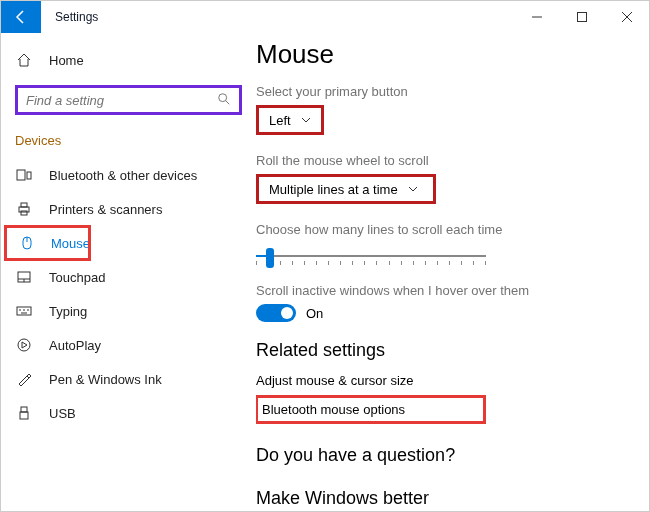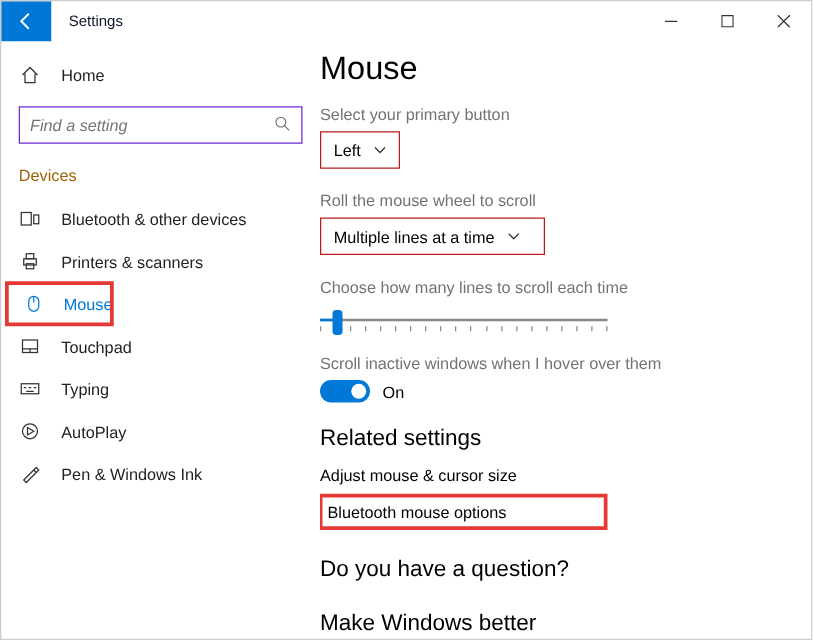--- a/index.html
+++ b/index.html
@@ -58,21 +58,21 @@
     width: 18px; height: 18px;
     margin-right: 16px;
     display: flex; align-items:center; justify-content:center;
     color: #333;
   }
   .nav-icon svg { width: 16px; height: 16px; }
   .nav-label { font-size: 13px; }
   .search-box {
     margin: 8px 14px 14px 14px;
     height: 30px;
-    border: 1px solid #6d28d9;
+    border: 3px solid #6d28d9;
     display: flex; align-items: center;
     padding: 0 8px;
   }
   .search-box input {
     border: none; outline: none; flex: 1;
     font-size: 13px; font-style: italic; color: #666;
     background: transparent;
   }
   .search-box .sicon { color: #666; }
   .section-head {
@@ -92,21 +92,21 @@
     padding: 6px 20px 0 0;
     overflow: hidden;
   }
   h1.page-title {
     font-weight: 400;
     font-size: 26px;
     margin-bottom: 14px;
   }
   .field-label { font-size: 13px; margin-bottom: 6px; color: #737373; }
   .select-box {
-    border: 1px solid #b91c1c;
+    border: 3px solid #b91c1c;
     height: 30px;
     display: inline-flex;
     align-items: center;
     padding: 0 10px;
     min-width: 58px;
     font-size: 13px;
   }
   .select-box.wide { min-width: 180px; }
   .chev { margin-left: 10px; }
   .block { margin-bottom: 18px; }
@@ -254,20 +254,29 @@
       <span class="nav-label">AutoPlay</span>
     </div>
     <div class="nav-row">
       <span class="nav-icon">
           <svg viewBox="0 0 16 16">
             <path d="M3 13 L11 5 L13 7 L5 15 Z M11 5 L13 3 L15 5 L13 7" stroke="currentColor" fill="none"></path>
           </svg>
         </span>
       <span class="nav-label">Pen &amp; Windows Ink</span>
     </div>
+    <div class="nav-row">
+      <span class="nav-icon">
+          <svg viewBox="0 0 16 16">
+            <rect x="5" y="2" width="6" height="5" stroke="currentColor" fill="none"></rect>
+            <rect x="4" y="7" width="8" height="7" stroke="currentColor" fill="none"></rect>
+          </svg>
+        </span>
+      <span class="nav-label">USB</span>
+    </div>
   </div>
 
   <div class="main">
     <h1 class="page-title">Mouse</h1>
 
     <div class="block">
       <div class="field-label">Select your primary button</div>
       <div class="select-box">
         <span>Left</span>
         <span class="chev"><svg width="10" height="10" viewBox="0 0 10 10">

